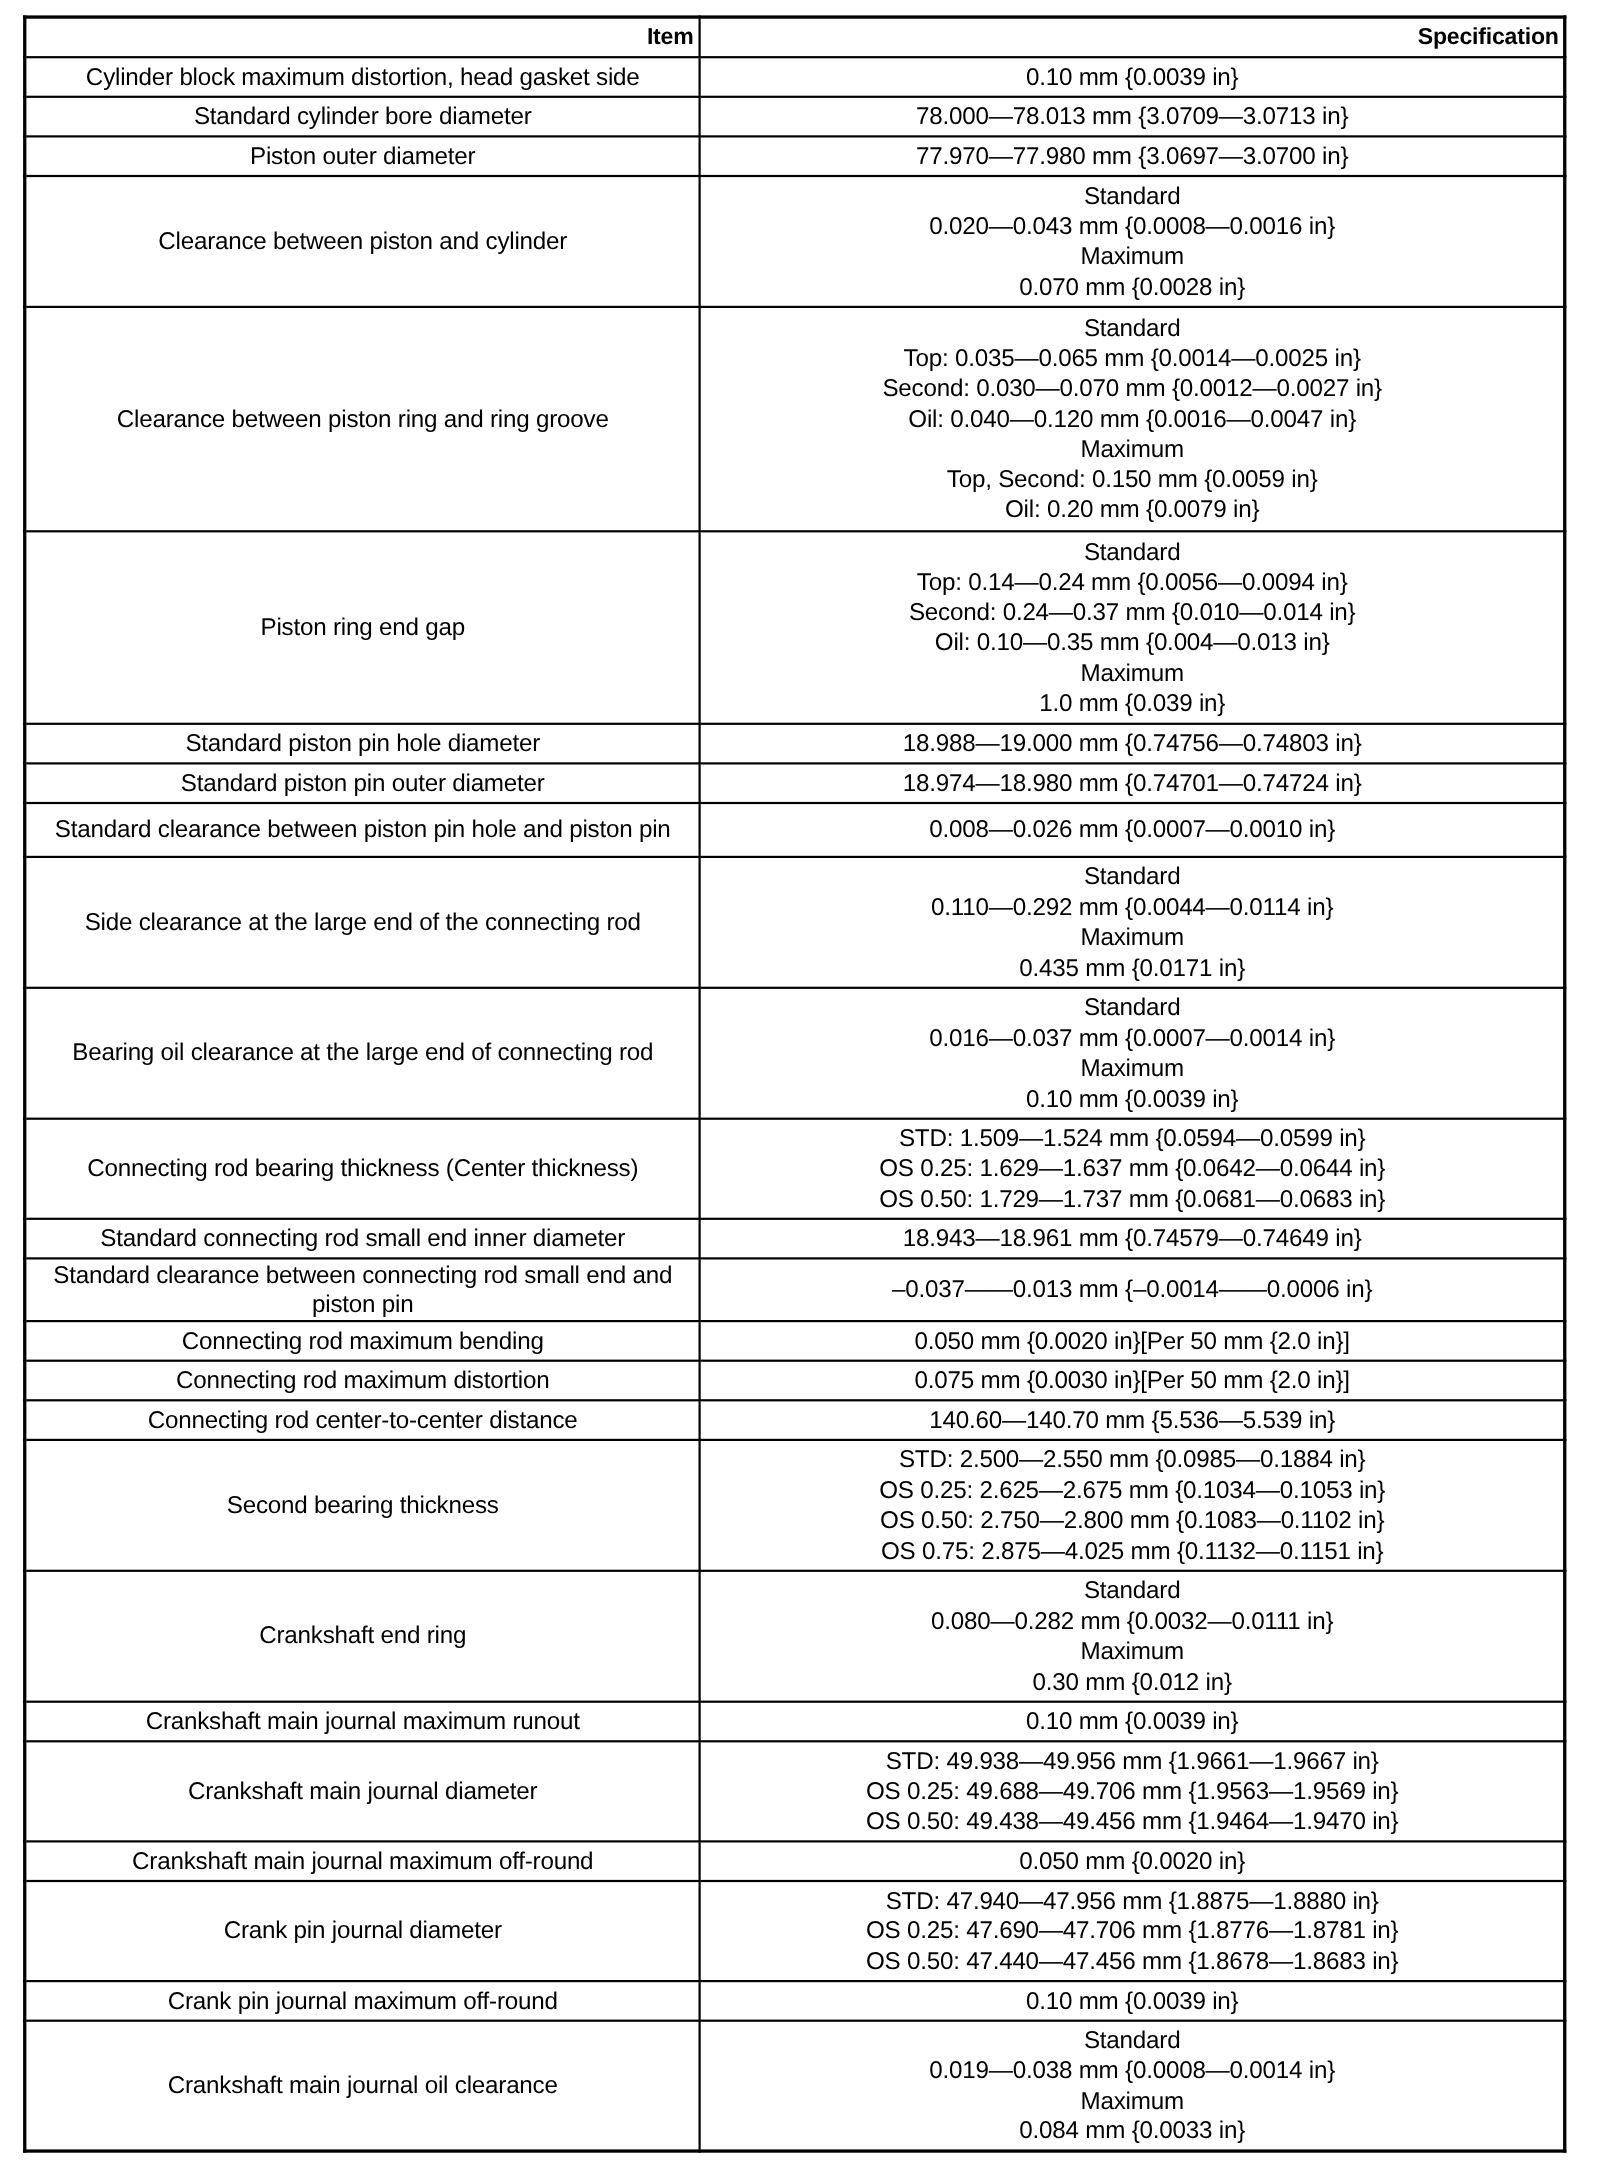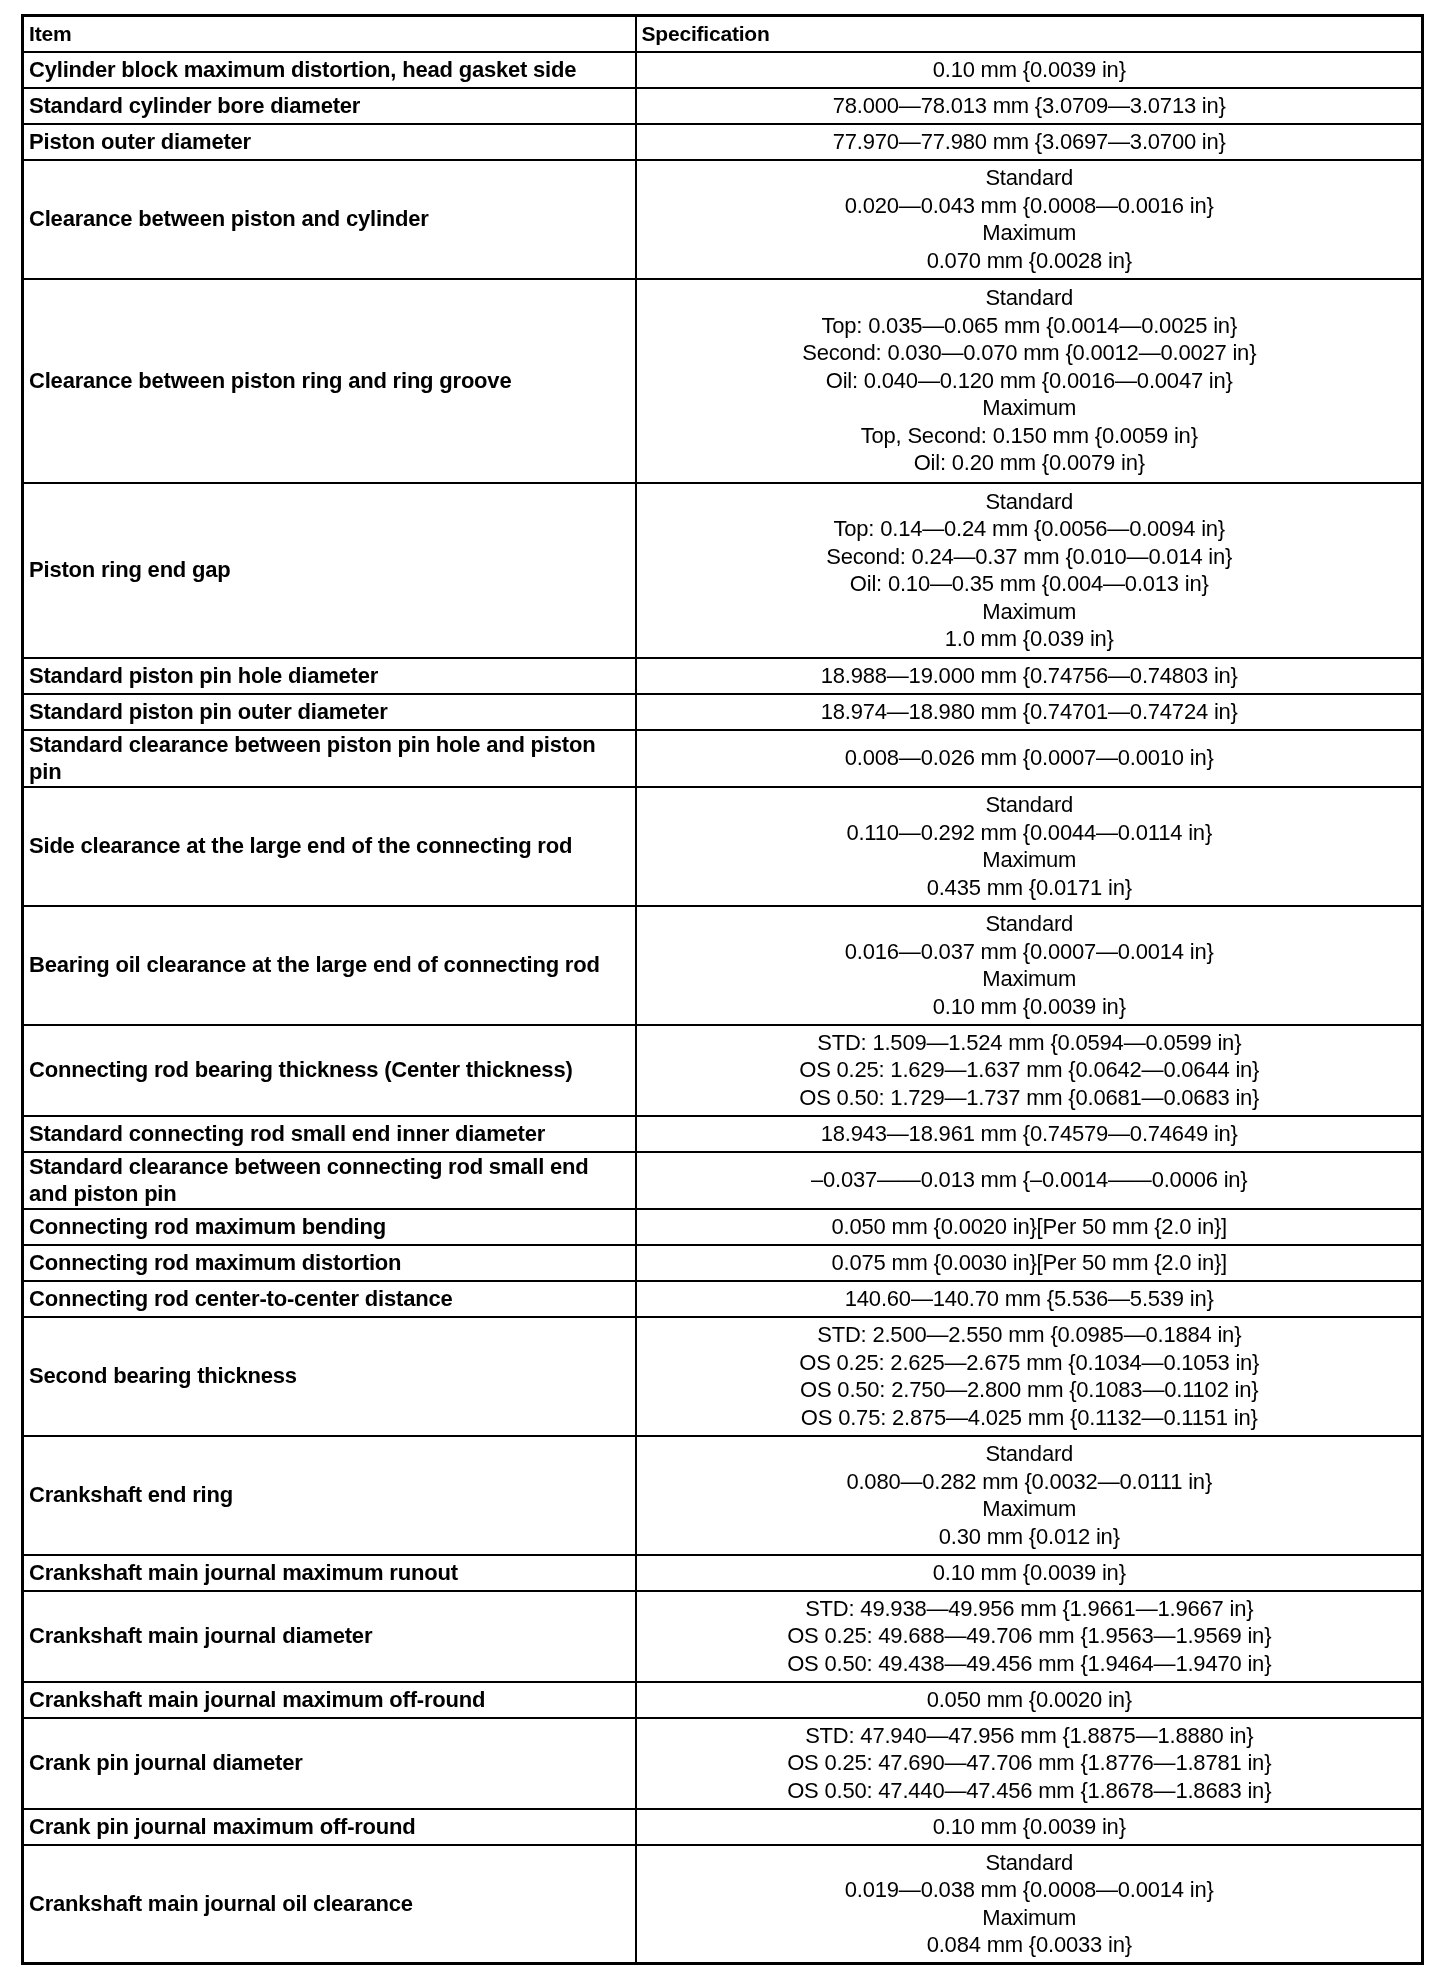--- a/index.html
+++ b/index.html
@@ -30,25 +30,25 @@
     border: 2px solid #000;
     padding: 0 4px 0 5px;
     font-size: 22px;
     line-height: 27.5px;
     vertical-align: middle;
     box-sizing: border-box;
     letter-spacing: -0.2px;
   }
   .spec-table th {
     font-weight: bold;
-    text-align: left;
+    text-align: right;
     height: 36px;
     font-size: 21px;
   }
-  .spec-table td.item { text-align: left; font-weight: bold; }
+  .spec-table td.item { text-align: center; }
   .spec-table td.spec { text-align: center; }
   .spec-table td.spec .line { display: block; white-space: nowrap; text-align: center; }
   .h1 { height: 36px; }
   .h2 { height: 49px; }
   .h3 { height: 91px; }
   .h4 { height: 119px; }
   .h6 { height: 175px; }
   .h7 { height: 204px; }
 </style>
 </head>

